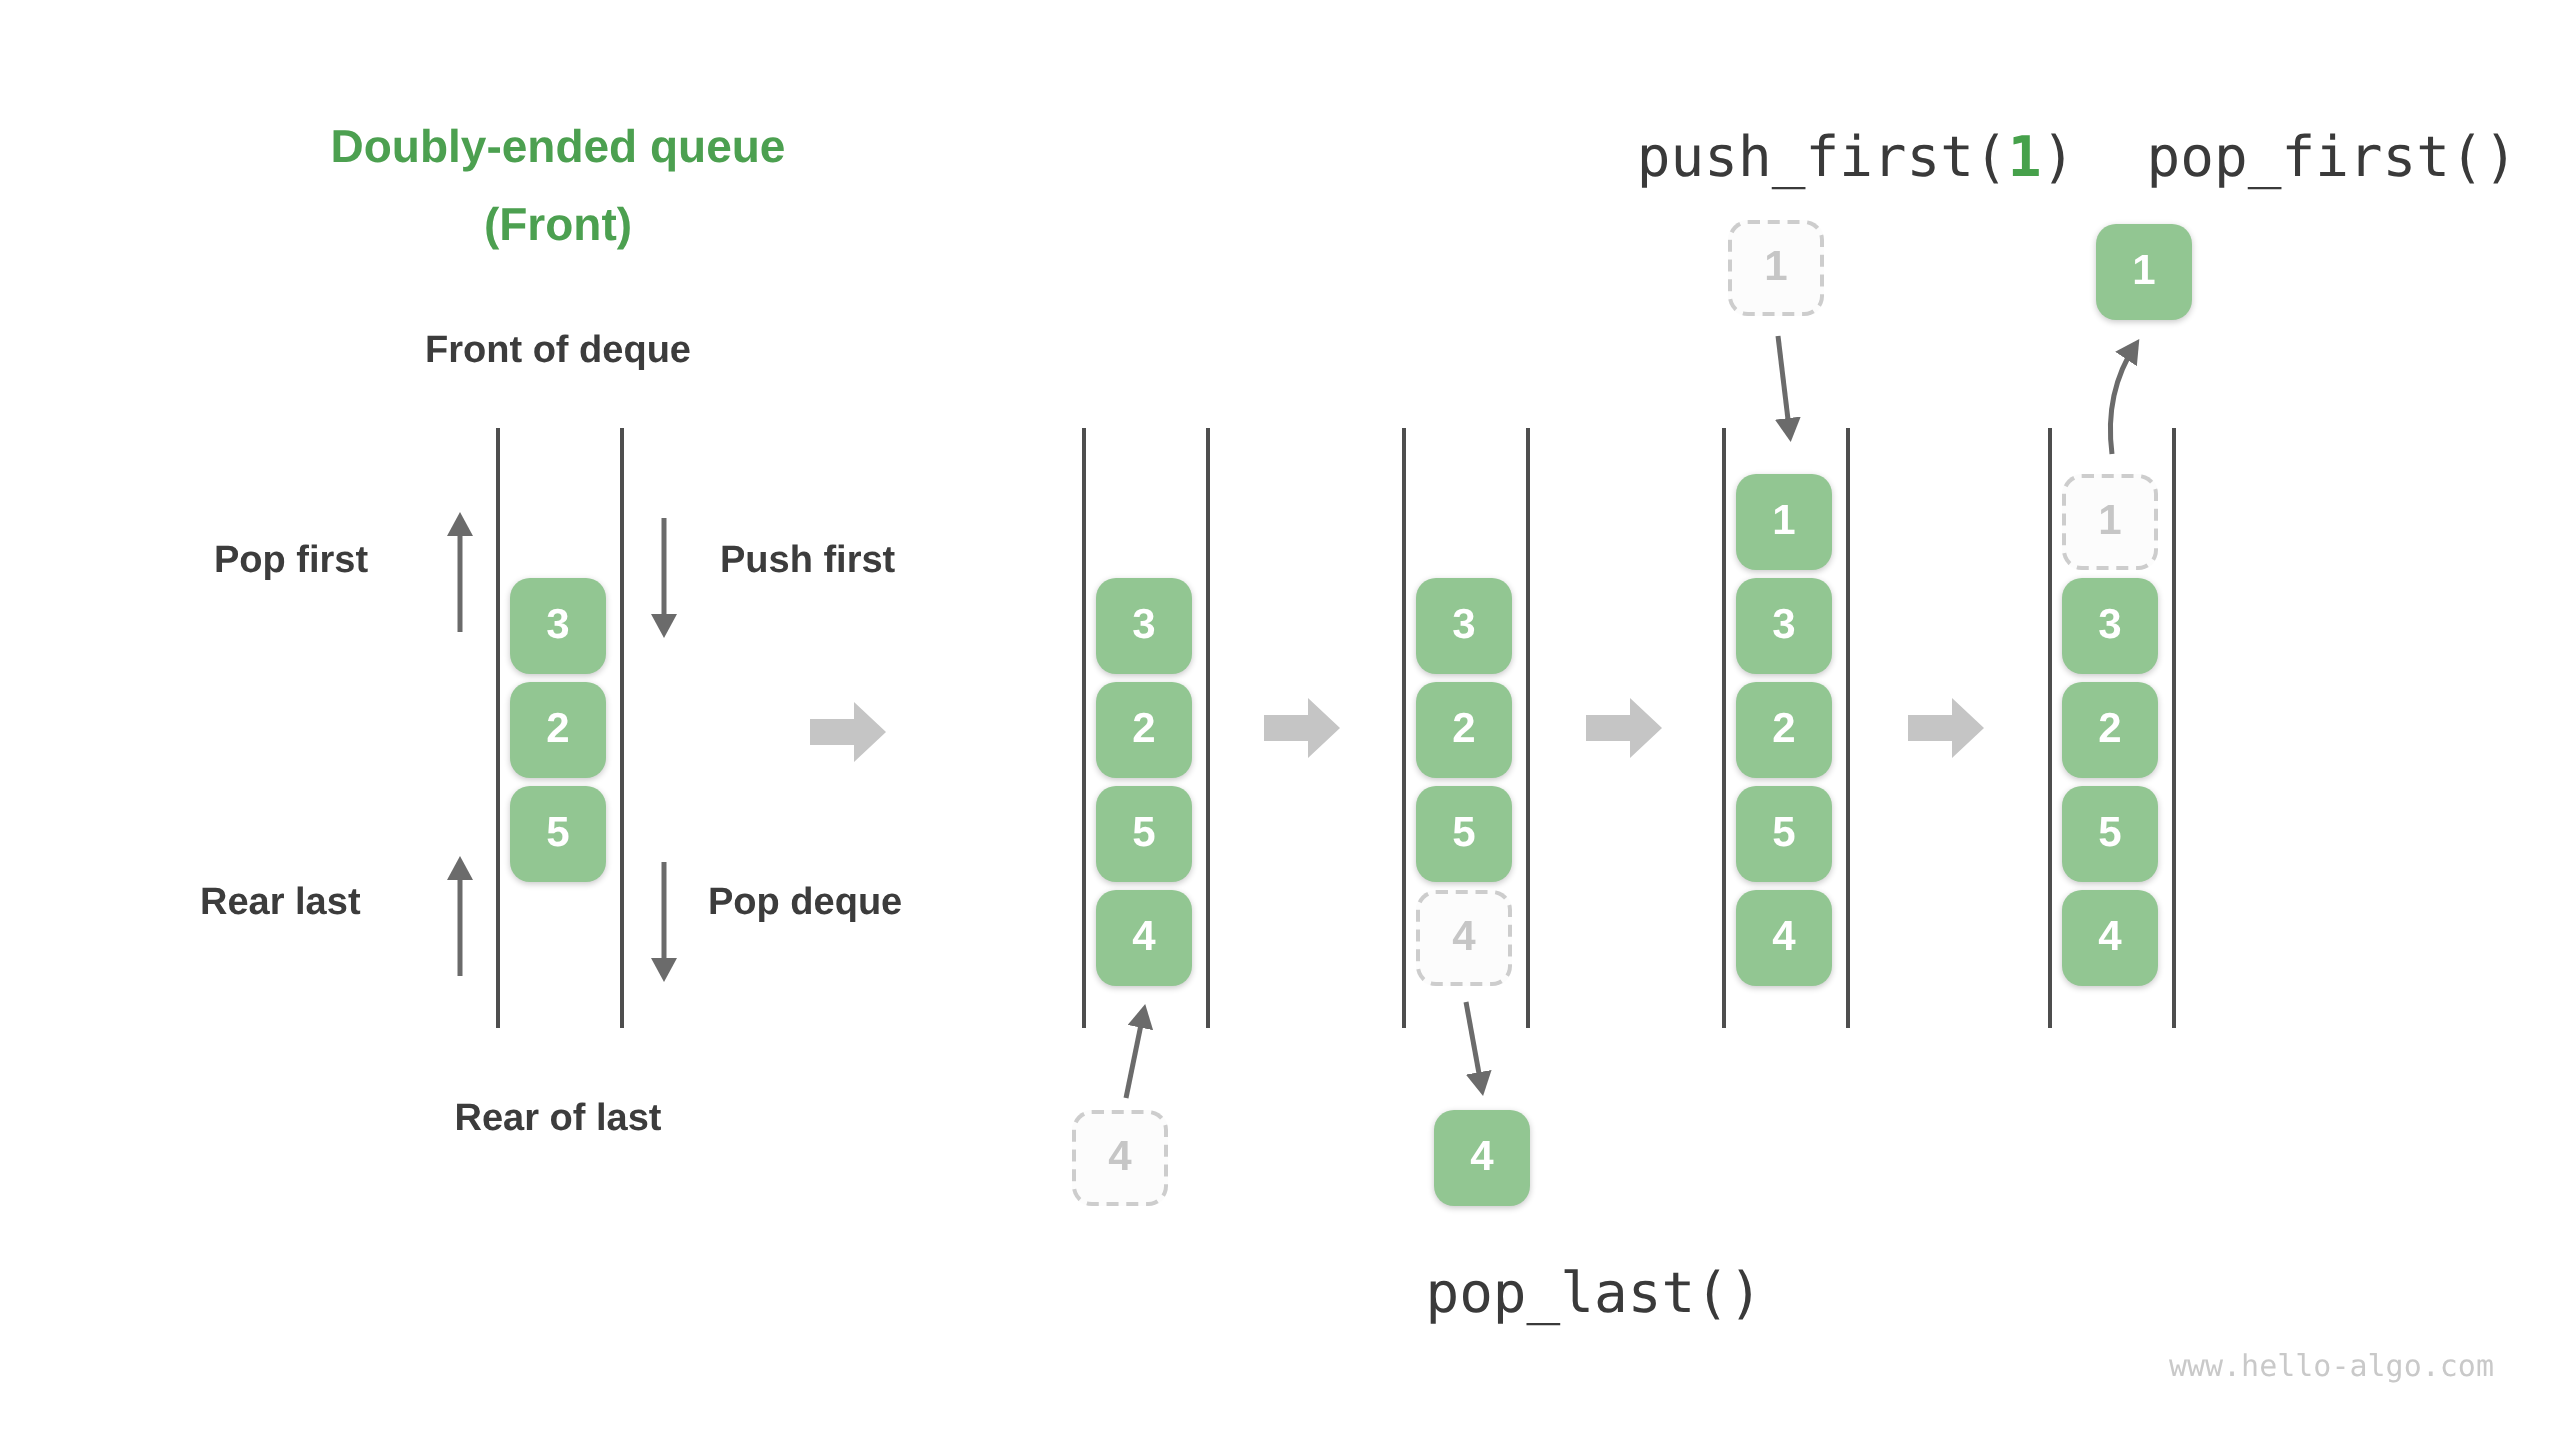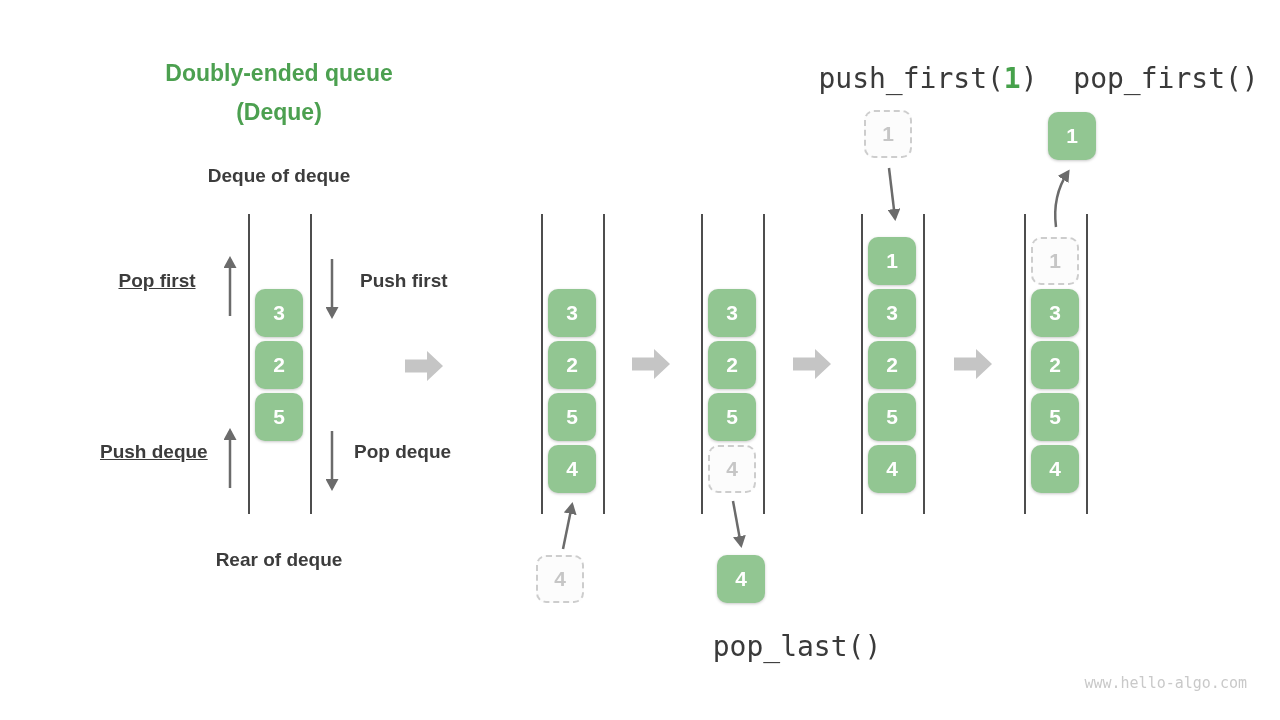--- a/index.html
+++ b/index.html
@@ -16,21 +16,21 @@
     font-weight:bold; font-size:21px; z-index:3;
   }
   .cell.green { background:#92C692; color:#ffffff; box-shadow:0 1px 3px rgba(0,0,0,0.22); }
   .cell.ghost {
     width:44px; height:44px; background:#FCFCFC;
     border:2px dashed #CDCDCD; color:#C6C6C6;
   }
   
   .lbl { position:absolute; font-weight:bold; font-size:19px; color:#3C3C3C; white-space:nowrap; z-index:4; }
   .lbl.center { transform:translateX(-50%); }
-  .lbl.right { text-align:center;text-decoration:underline; }
+  .lbl.right { text-align:left; }
   
   .title-line { position:absolute; font-weight:bold; font-size:23px; color:#4CA050; transform:translateX(-50%); white-space:nowrap; z-index:4; }
   
   .op {
     position:absolute; font-family:"DejaVu Sans Mono", monospace;
     font-size:28px; color:#3A3A3A; transform:translateX(-50%); white-space:nowrap; z-index:4;
   }
   .op .arg { color:#46A14B; font-weight:bold; }
   
   .watermark {
@@ -61,27 +61,27 @@
     <line x1="877" y1="168" x2="883" y2="218" stroke="#6B6B6B" stroke-width="2.5" marker-end="url(#ah)"></line>
     <path d="M1044,227 Q1040,196 1056,172" fill="none" stroke="#6B6B6B" stroke-width="2.5" marker-end="url(#ah)"></path>
 
     <polygon points="393,359.5 415,359.5 415,351 431,366 415,381 415,372.5 393,372.5" fill="#C5C5C5"></polygon>
     <polygon points="620,357.5 642,357.5 642,349 658,364 642,379 642,370.5 620,370.5" fill="#C5C5C5"></polygon>
     <polygon points="781,357.5 803,357.5 803,349 819,364 803,379 803,370.5 781,370.5" fill="#C5C5C5"></polygon>
     <polygon points="942,357.5 964,357.5 964,349 980,364 964,379 964,370.5 942,370.5" fill="#C5C5C5"></polygon>
   </svg>
 
   <div class="title-line" style="left:267px; top:60px">Doubly-ended queue</div>
-  <div class="title-line" style="left:267px; top:99px">(Deque)</div>
+  <div class="title-line" style="left:267px; top:99px">(Front)</div>
 
-  <div class="lbl center" style="left:267px; top:165px">Deque of deque</div>
-  <div class="lbl center" style="left:267px; top:549px">Rear of deque</div>
+  <div class="lbl center" style="left:267px; top:165px">Front of deque</div>
+  <div class="lbl center" style="left:267px; top:549px">Rear of last</div>
   <div class="lbl right" style="left:95px; top:270px; width:100px">Pop first</div>
   <div class="lbl" style="left:348px; top:270px">Push first</div>
-  <div class="lbl right" style="left:88px; top:441px; width:104px">Push deque</div>
+  <div class="lbl right" style="left:88px; top:441px; width:104px">Rear last</div>
   <div class="lbl" style="left:342px; top:441px">Pop deque</div>
 
   <div class="wall" style="left:236px"></div>
   <div class="wall" style="left:298px"></div>
   <div class="cell green" style="left:243px; top:289px">3</div>
   <div class="cell green" style="left:243px; top:341px">2</div>
   <div class="cell green" style="left:243px; top:393px">5</div>
 
   <div class="wall" style="left:529px"></div>
   <div class="wall" style="left:591px"></div>

